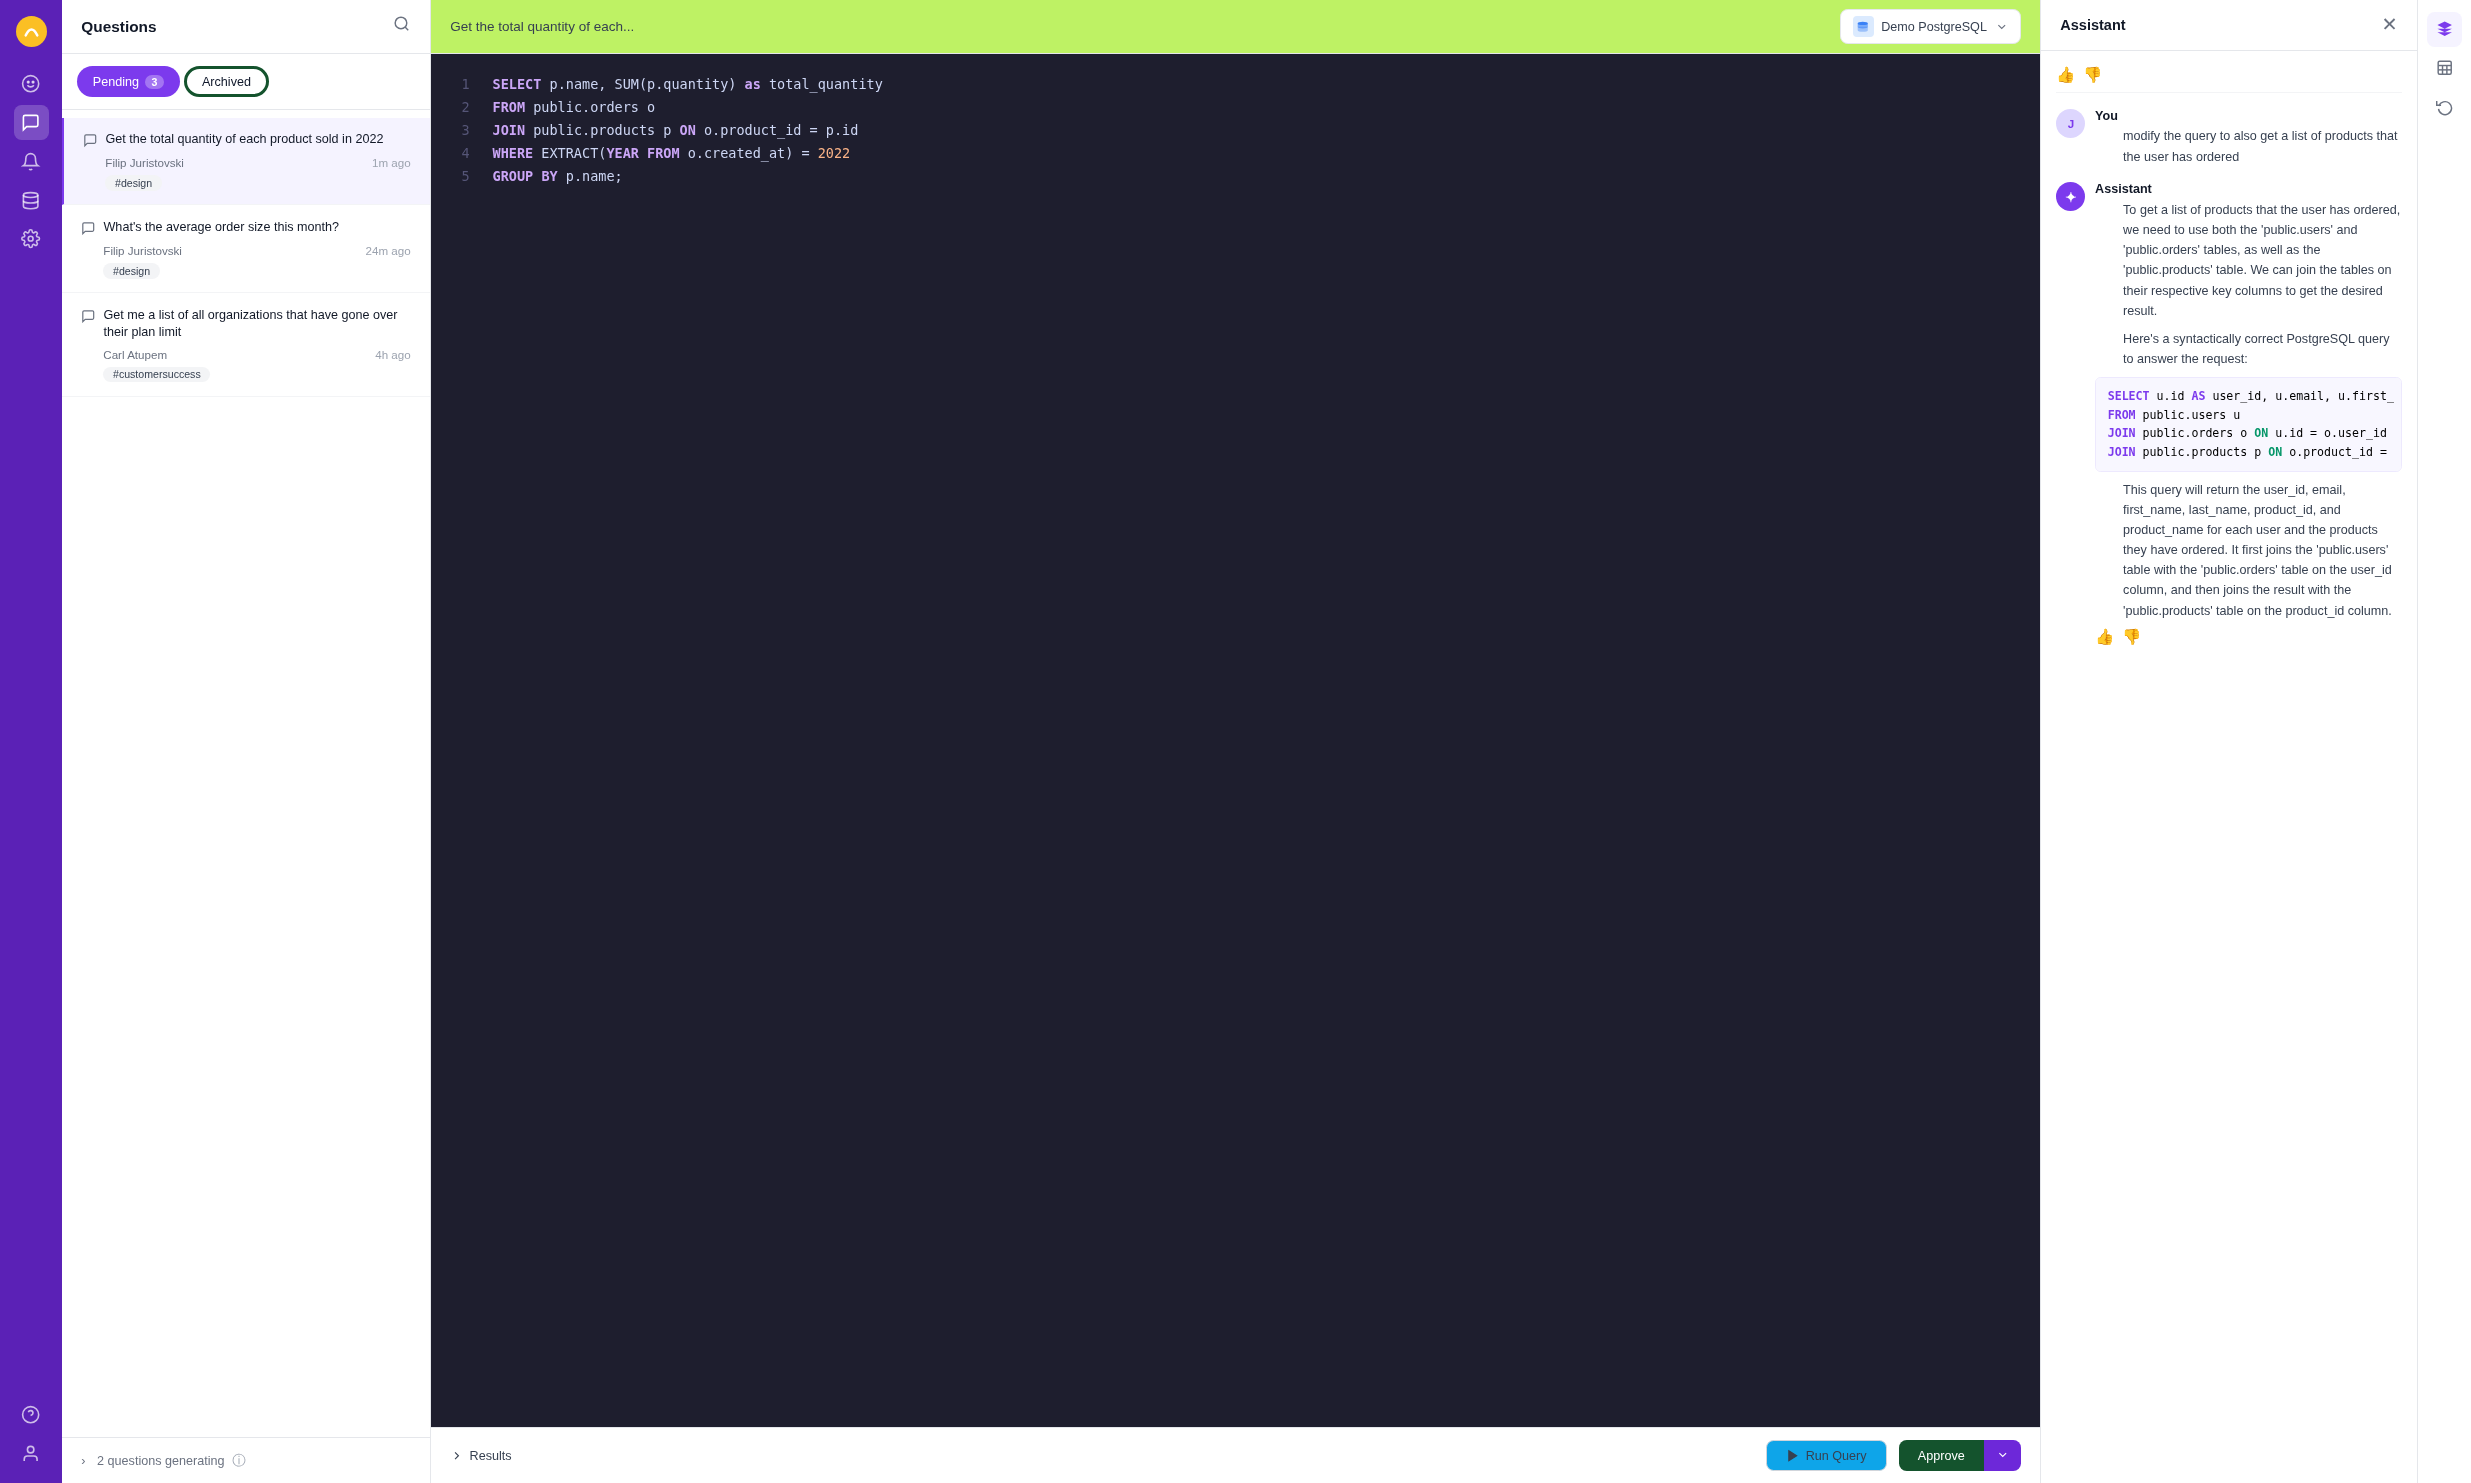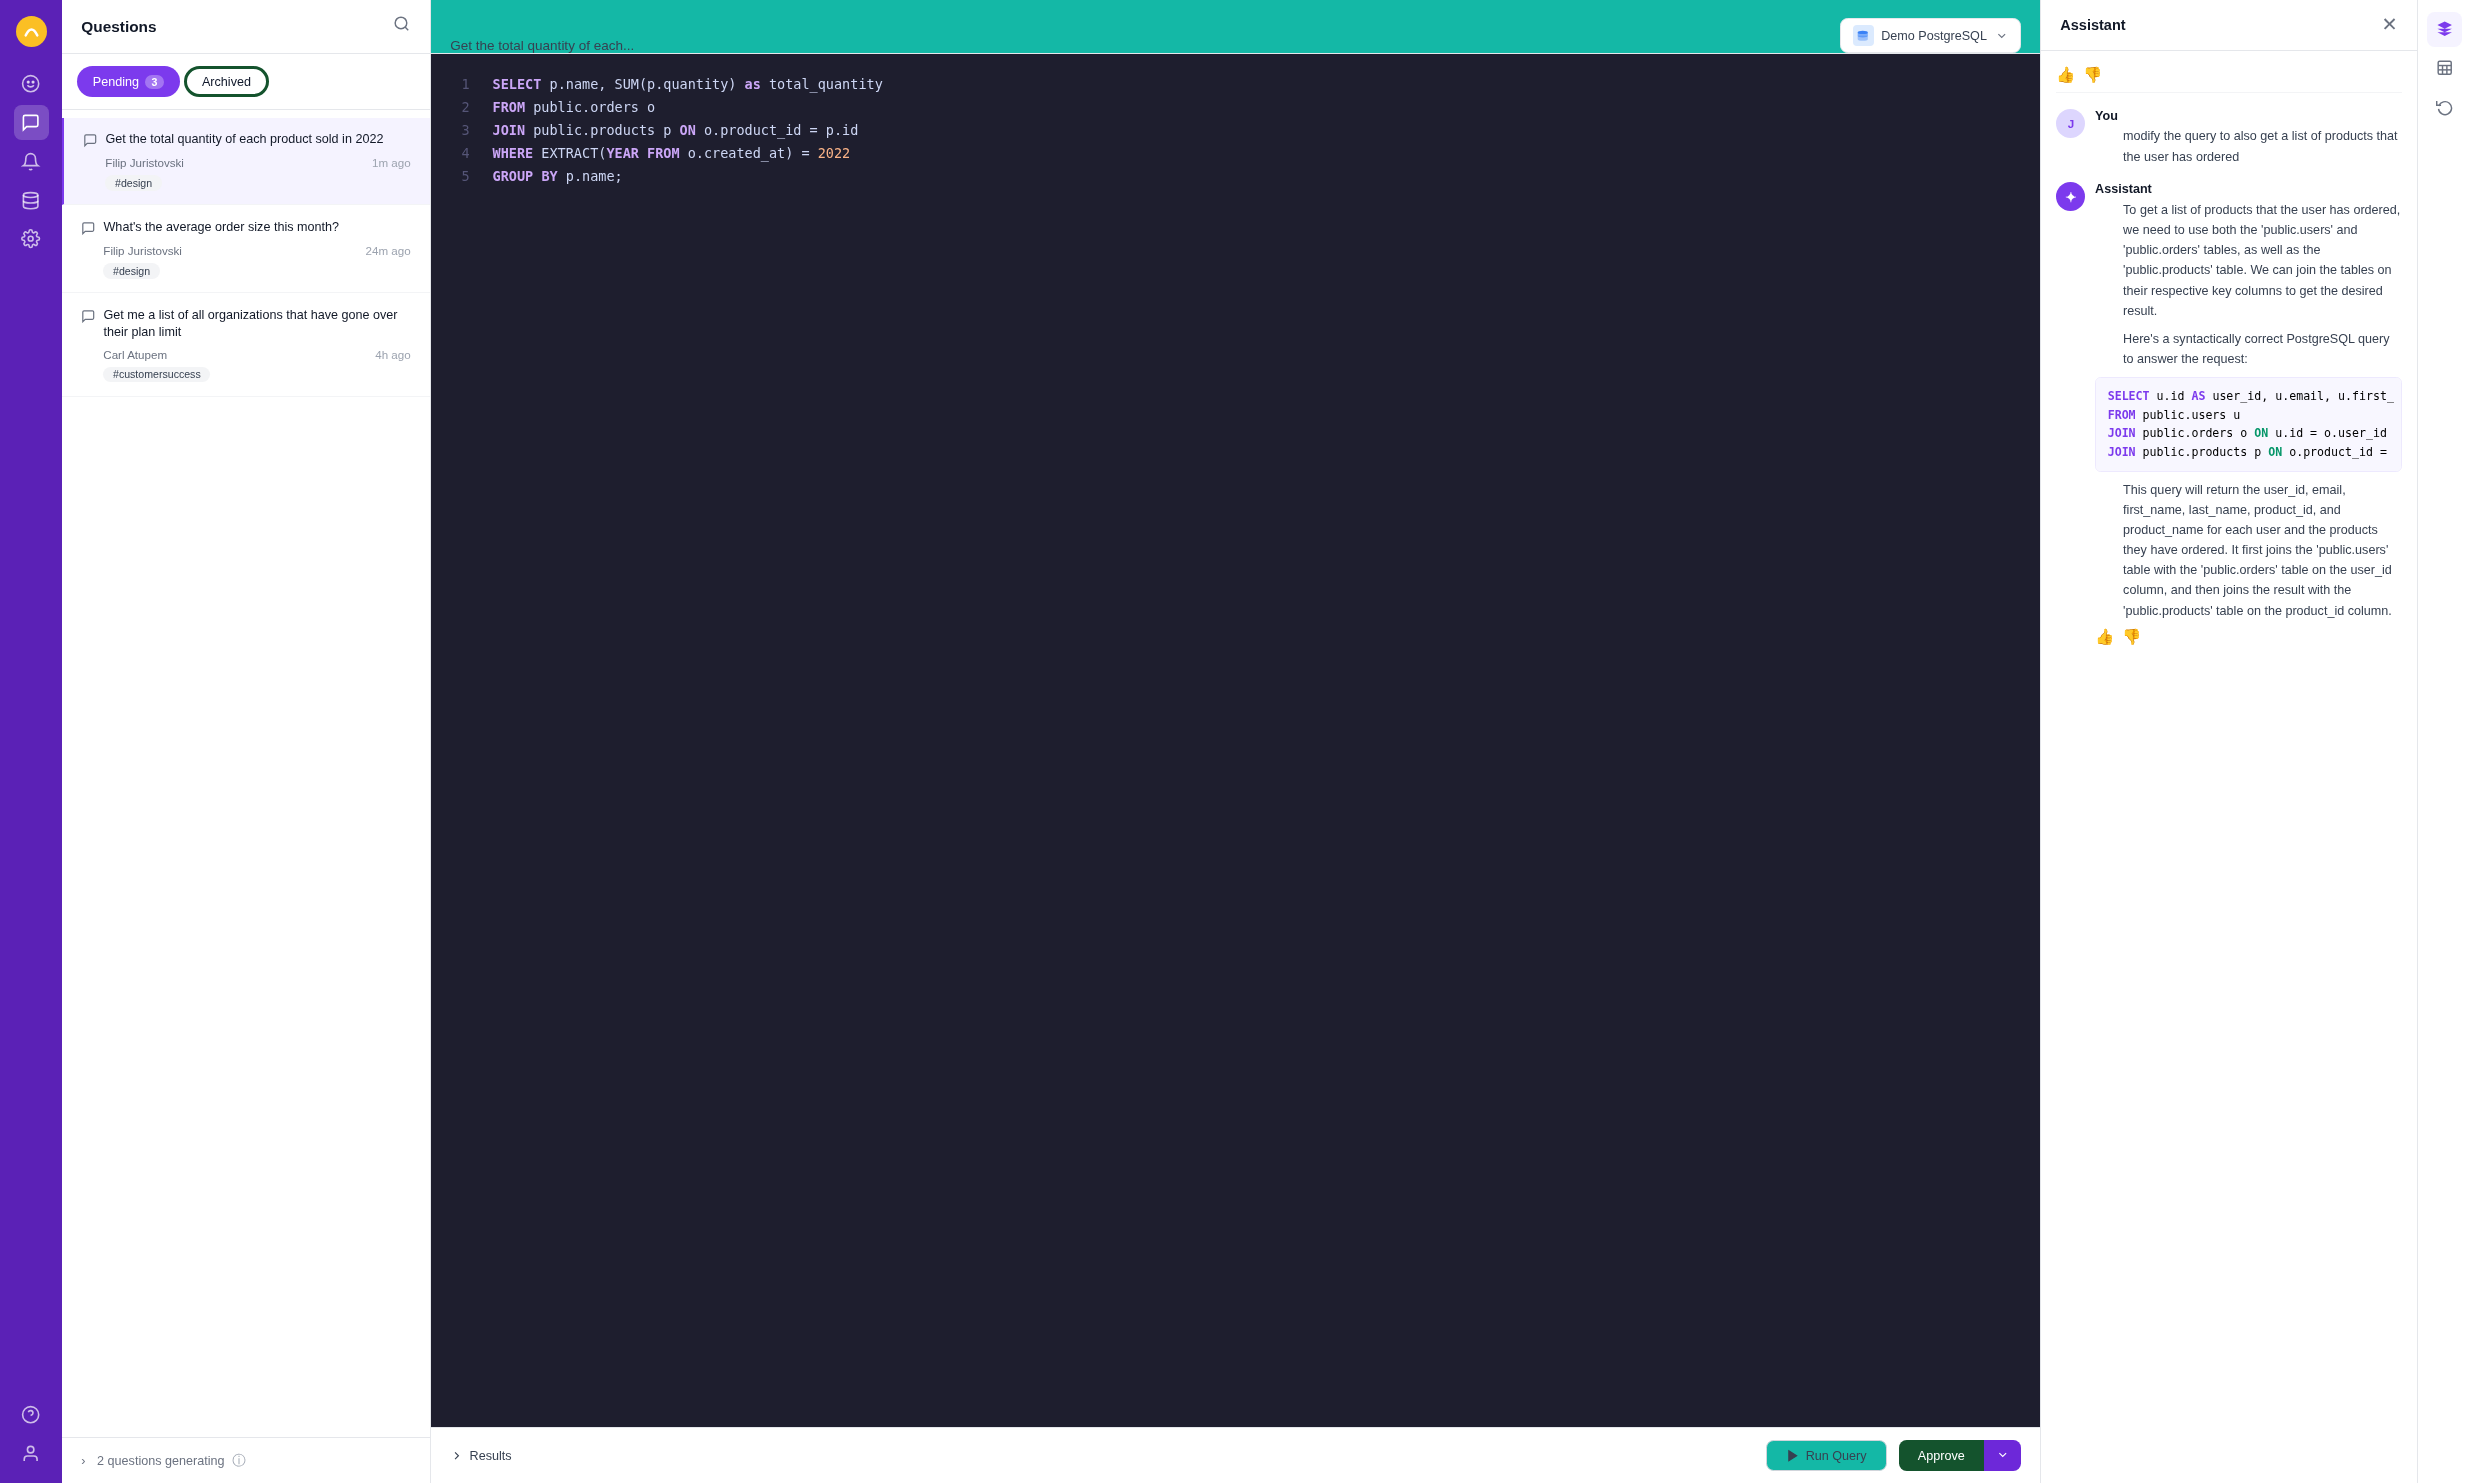--- a/index.html
+++ b/index.html
@@ -233,21 +233,21 @@
       gap: 5.8px;
       color: #374151;
       font-size: 12.6px;
       cursor: pointer;
     }
     .run-btn {
       margin-left: auto;
       padding: 7.7px 19.3px;
       border: 1px solid #d1d5db;
       border-radius: 7.7px;
-      background: #14b8a6;
+      background: #0ea5e9;
       color: #374151;
       font-size: 12.6px;
       cursor: pointer;
       display: flex;
       align-items: center;
       gap: 5.8px;
       font-weight: 500;
     }
     .approve-group {
       display: flex;
@@ -549,21 +549,21 @@
   </div>
 
   <div class="questions-footer">
     <span class="footer-expand">›</span>
     <span>2 questions generating</span>
     <span style="color:#9ca3af; font-size:13.5px;">ⓘ</span>
   </div>
 </div>
 
 <div class="main-panel">
-  <div class="main-header" style="background:#14b8a6;align-items:flex-end;">
+  <div class="main-header" style="background:#bef264;">
     <span class="main-header-title">Get the total quantity of each...</span>
     <div class="db-selector">
       <div class="db-icon">
         <svg width="13.5" height="13.5" viewBox="0 0 24 24" fill="#3b82f6">
           <ellipse cx="12" cy="6" rx="9" ry="3"></ellipse>
             <path d="M3 6v6c0 1.66 4 3 9 3s9-1.34 9-3V6" fill="#3b82f6" opacity="0.6"></path>
             <path d="M3 12v6c0 1.66 4 3 9 3s9-1.34 9-3v-6" fill="#3b82f6" opacity="0.4"></path>
         </svg>
       </div>
       <span>Demo PostgreSQL</span>

